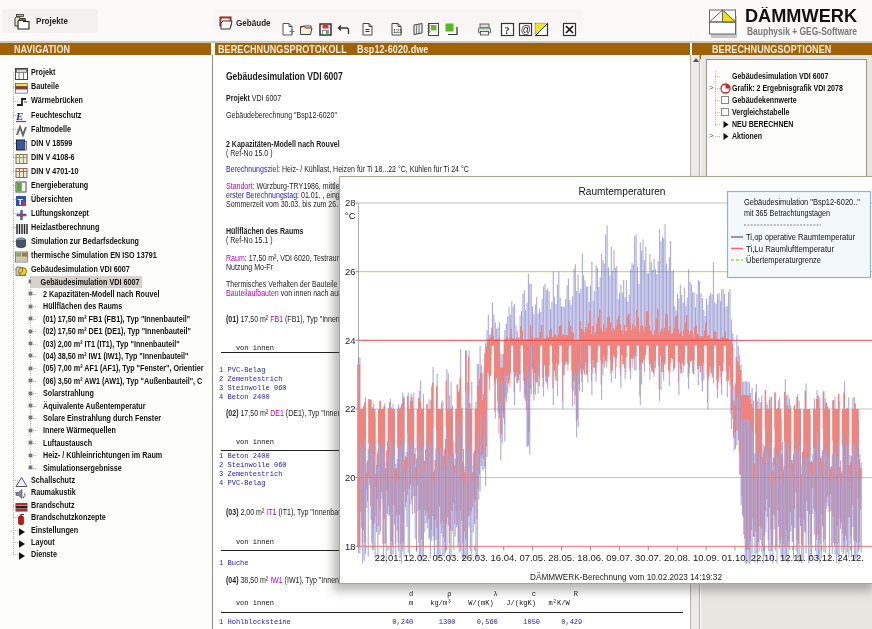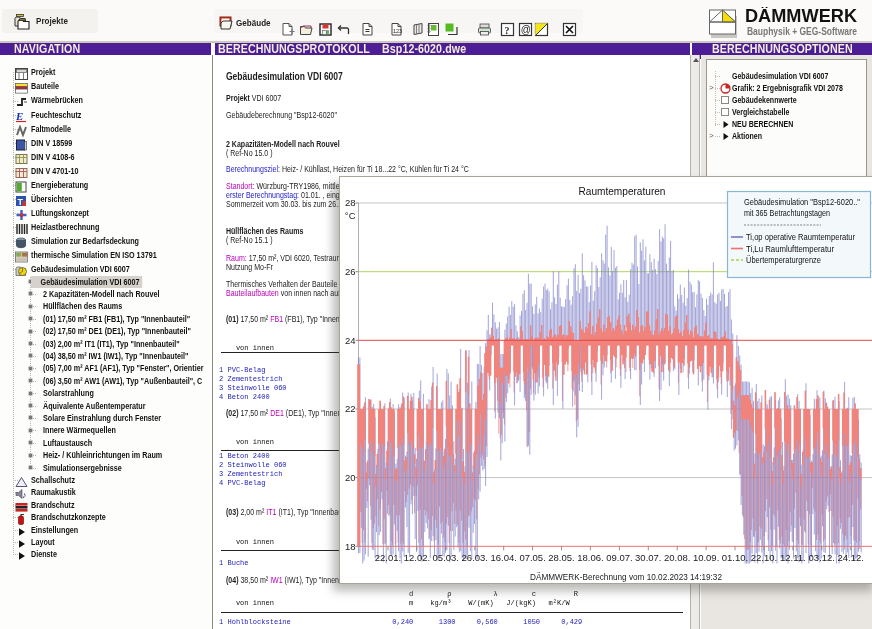--- a/index.html
+++ b/index.html
@@ -3,22 +3,22 @@
 <style>
 * { margin:0; padding:0; box-sizing:border-box; }
 html,body { width:872px; height:629px; overflow:hidden; background:#fff;
   font-family:"Liberation Sans", sans-serif; }
 .abs { position:absolute; }
 
 #toolbar { position:absolute; left:0; top:0; width:872px; height:41px; background:#fbfaf9; }
 #tbline { position:absolute; left:0; top:41px; width:872px; height:2px; background:#cdc9bd; }
 .tbtn { position:absolute; top:9px; height:24px; background:#f3f2ef; border-radius:2px; }
 
-.obar { position:absolute; top:43px; height:16px; background:#4c1d95; color:#f3eedb;
-  font-size:13px; font-weight:bold; letter-spacing:0.1px; line-height:12.5px; }
+.obar { position:absolute; top:43px; height:16px; background:#a16207; color:#f3eedb;
+  font-size:11px; font-weight:bold; letter-spacing:0.1px; line-height:12.5px; }
 .obar span { transform:scaleX(0.82); transform-origin:0 50%; display:inline-block; white-space:nowrap; }
 
 #nav { position:absolute; left:0; top:55px; width:213px; height:574px; background:#fdfdfc; border-right:1.5px solid #8a8a85; }
 .nrow { position:absolute; left:0; height:14.8px; display:flex; align-items:center; white-space:nowrap; }
 .nrow .nicon { position:absolute; left:15px; width:13px; height:12px; }
 .nrow .nlab { position:absolute; left:31px; font-size:9px; color:#111; font-weight:bold;
   transform:scaleX(0.80); transform-origin:0 50%; white-space:pre; padding:1px 3px 1px 0; }
 .nrow.sub .nlab { left:43px; font-weight:bold; }
 .bullet { position:absolute; left:29px; width:3px; height:3px; background:#777; box-shadow:0 0 0 0.5px #999; }
 .tline { position:absolute; height:0; border-top:1px dotted #b9b5ac; }

